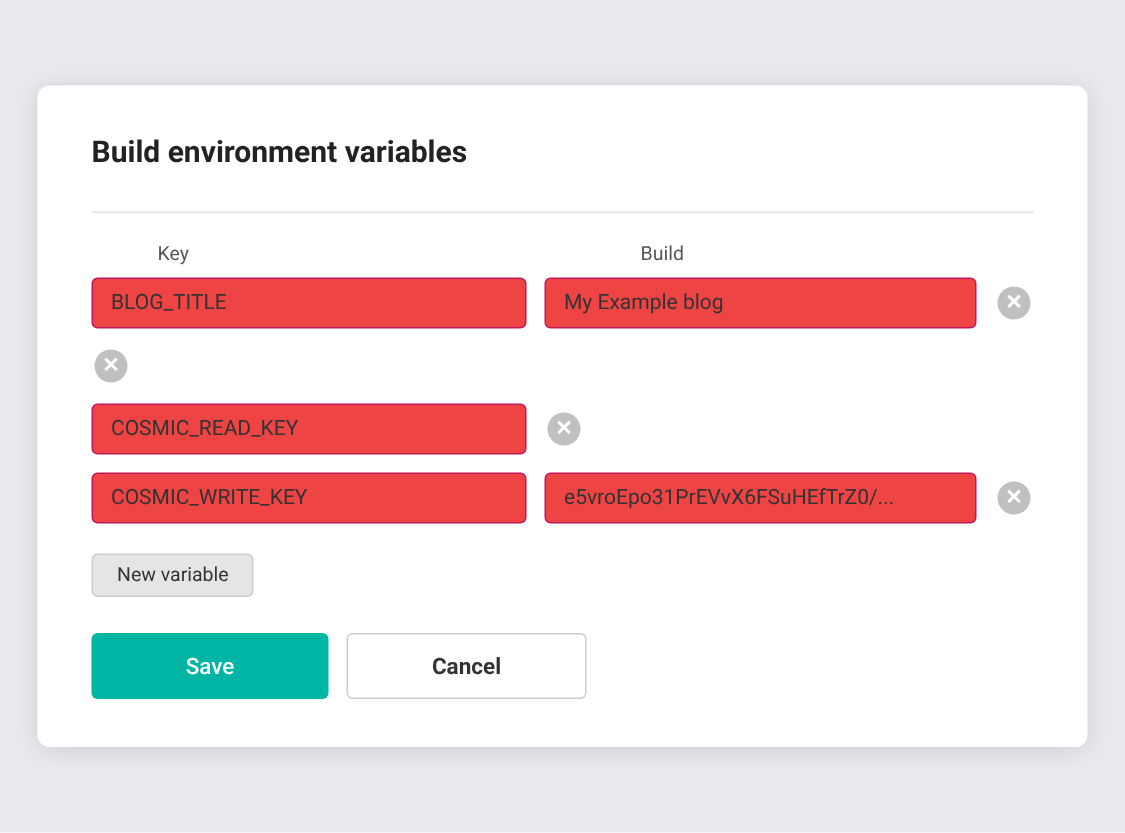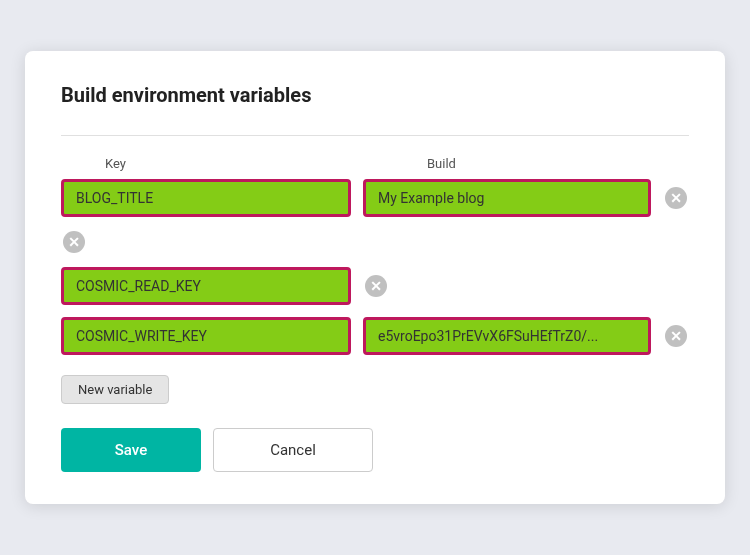--- a/index.html
+++ b/index.html
@@ -62,26 +62,26 @@
     }
 
     .env-row {
       display: flex;
       align-items: center;
       gap: 12px;
       margin-bottom: 12px;
     }
 
     .env-input {
-      border: 3px solid #be185d;
+      border: 1px solid #be185d;
       border-radius: 4px;
       padding: 8px 12px;
       font-size: 14px;
       color: #333333;
-      background: #84cc16;
+      background: #ef4444;
       outline: none;
     }
 
     .env-input-key {
       width: 290px;
     }
 
     .env-input-value {
       flex: 1;
       overflow: hidden;
@@ -132,35 +132,36 @@
       display: flex;
       gap: 12px;
     }
 
     .btn-save {
       background: #00b5a3;
       color: #ffffff;
       border: none;
       border-radius: 4px;
       padding: 12px 0;
-      width: 140px;
+      width: 158px;
       font-size: 15px;
       font-weight: 500;
       cursor: pointer;
     }
 
     .btn-cancel {
       background: #ffffff;
       color: #333333;
       border: 1px solid #cccccc;
       border-radius: 4px;
       padding: 12px 0;
       width: 160px;
       font-size: 15px;
       cursor: pointer;
+      font-weight: bold;
     }
   </style>
 </head>
 <body>
 
 <div class="modal">
   <div class="modal-title">Build environment variables</div>
   <hr class="divider">
 
   <div class="col-labels">

